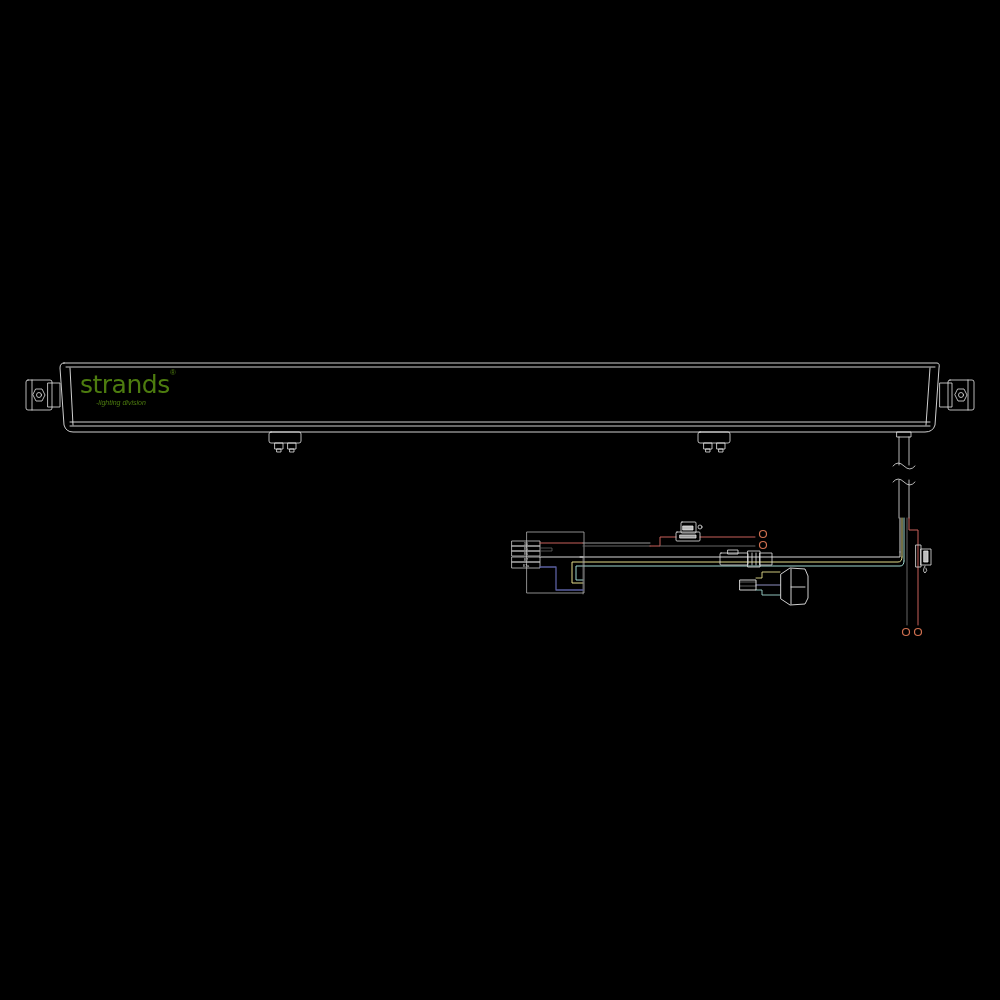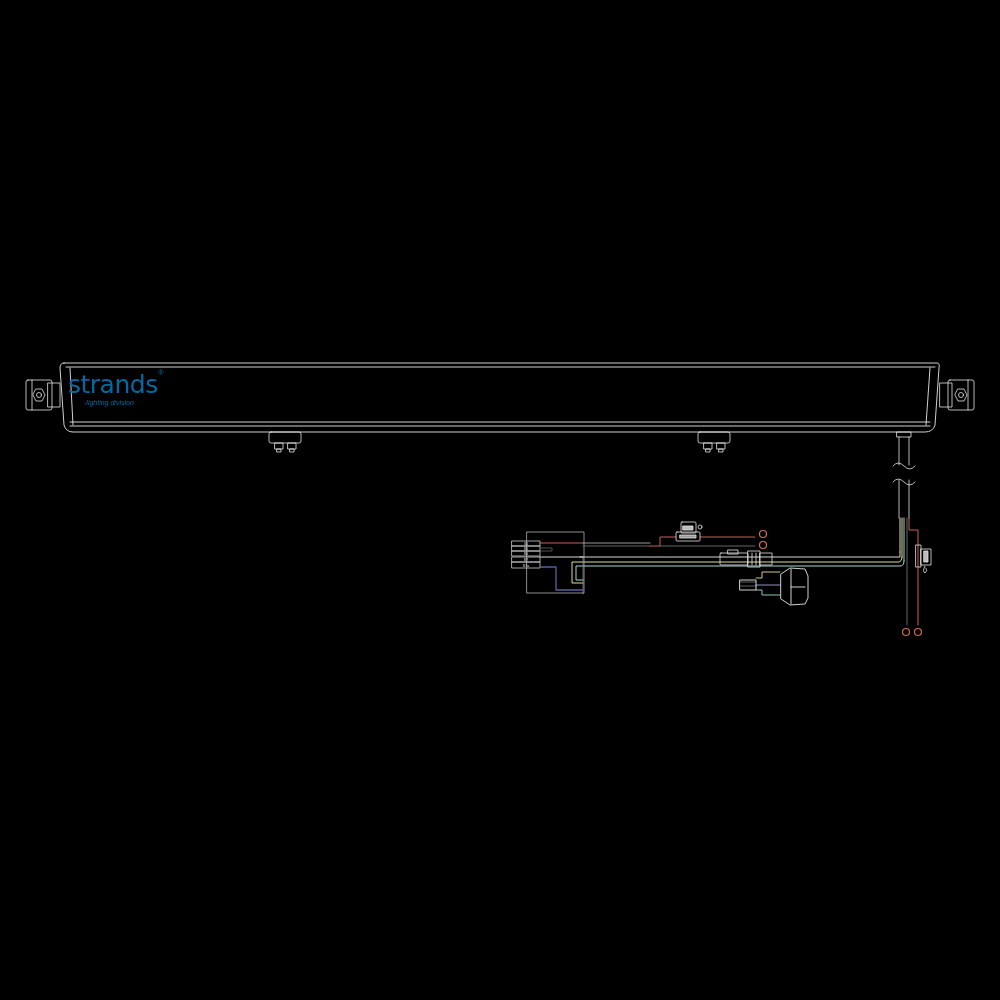--- a/index.html
+++ b/index.html
@@ -1,18 +1,18 @@
 <!DOCTYPE html>
 <html><head>
 <meta charset="utf-8">
 <style>
   html, body { margin: 0; padding: 0; background: #000; }
   body { width: 1000px; height: 1000px; position: relative; overflow: hidden; font-family: "Liberation Sans", sans-serif; }
   svg { position: absolute; left: 0; top: 0; }
-  .brand { position: absolute; left: 68px; top: 372px; color: #0369a1; }
+  .brand { position: absolute; left: 80px; top: 372px; color: #4d7c0f; }
   .brand-name { font-family: "DejaVu Sans", sans-serif; font-size: 25px; letter-spacing: -0.5px; line-height: 1; }
   .brand-reg { position: absolute; left: 90px; top: -4px; font-size: 8px; }
   .brand-sub { position: absolute; left: 16px; top: 27px; font-size: 7px; font-style: italic; white-space: nowrap; }
   .relay-pin { position: absolute; font-size: 4px; color: #ddd; width: 14px; text-align: center; }
 </style>
 </head>
 <body>
 
 <svg width="1000" height="1000" viewBox="0 0 1000 1000" fill="none" stroke-linecap="round" stroke-linejoin="round">
 

